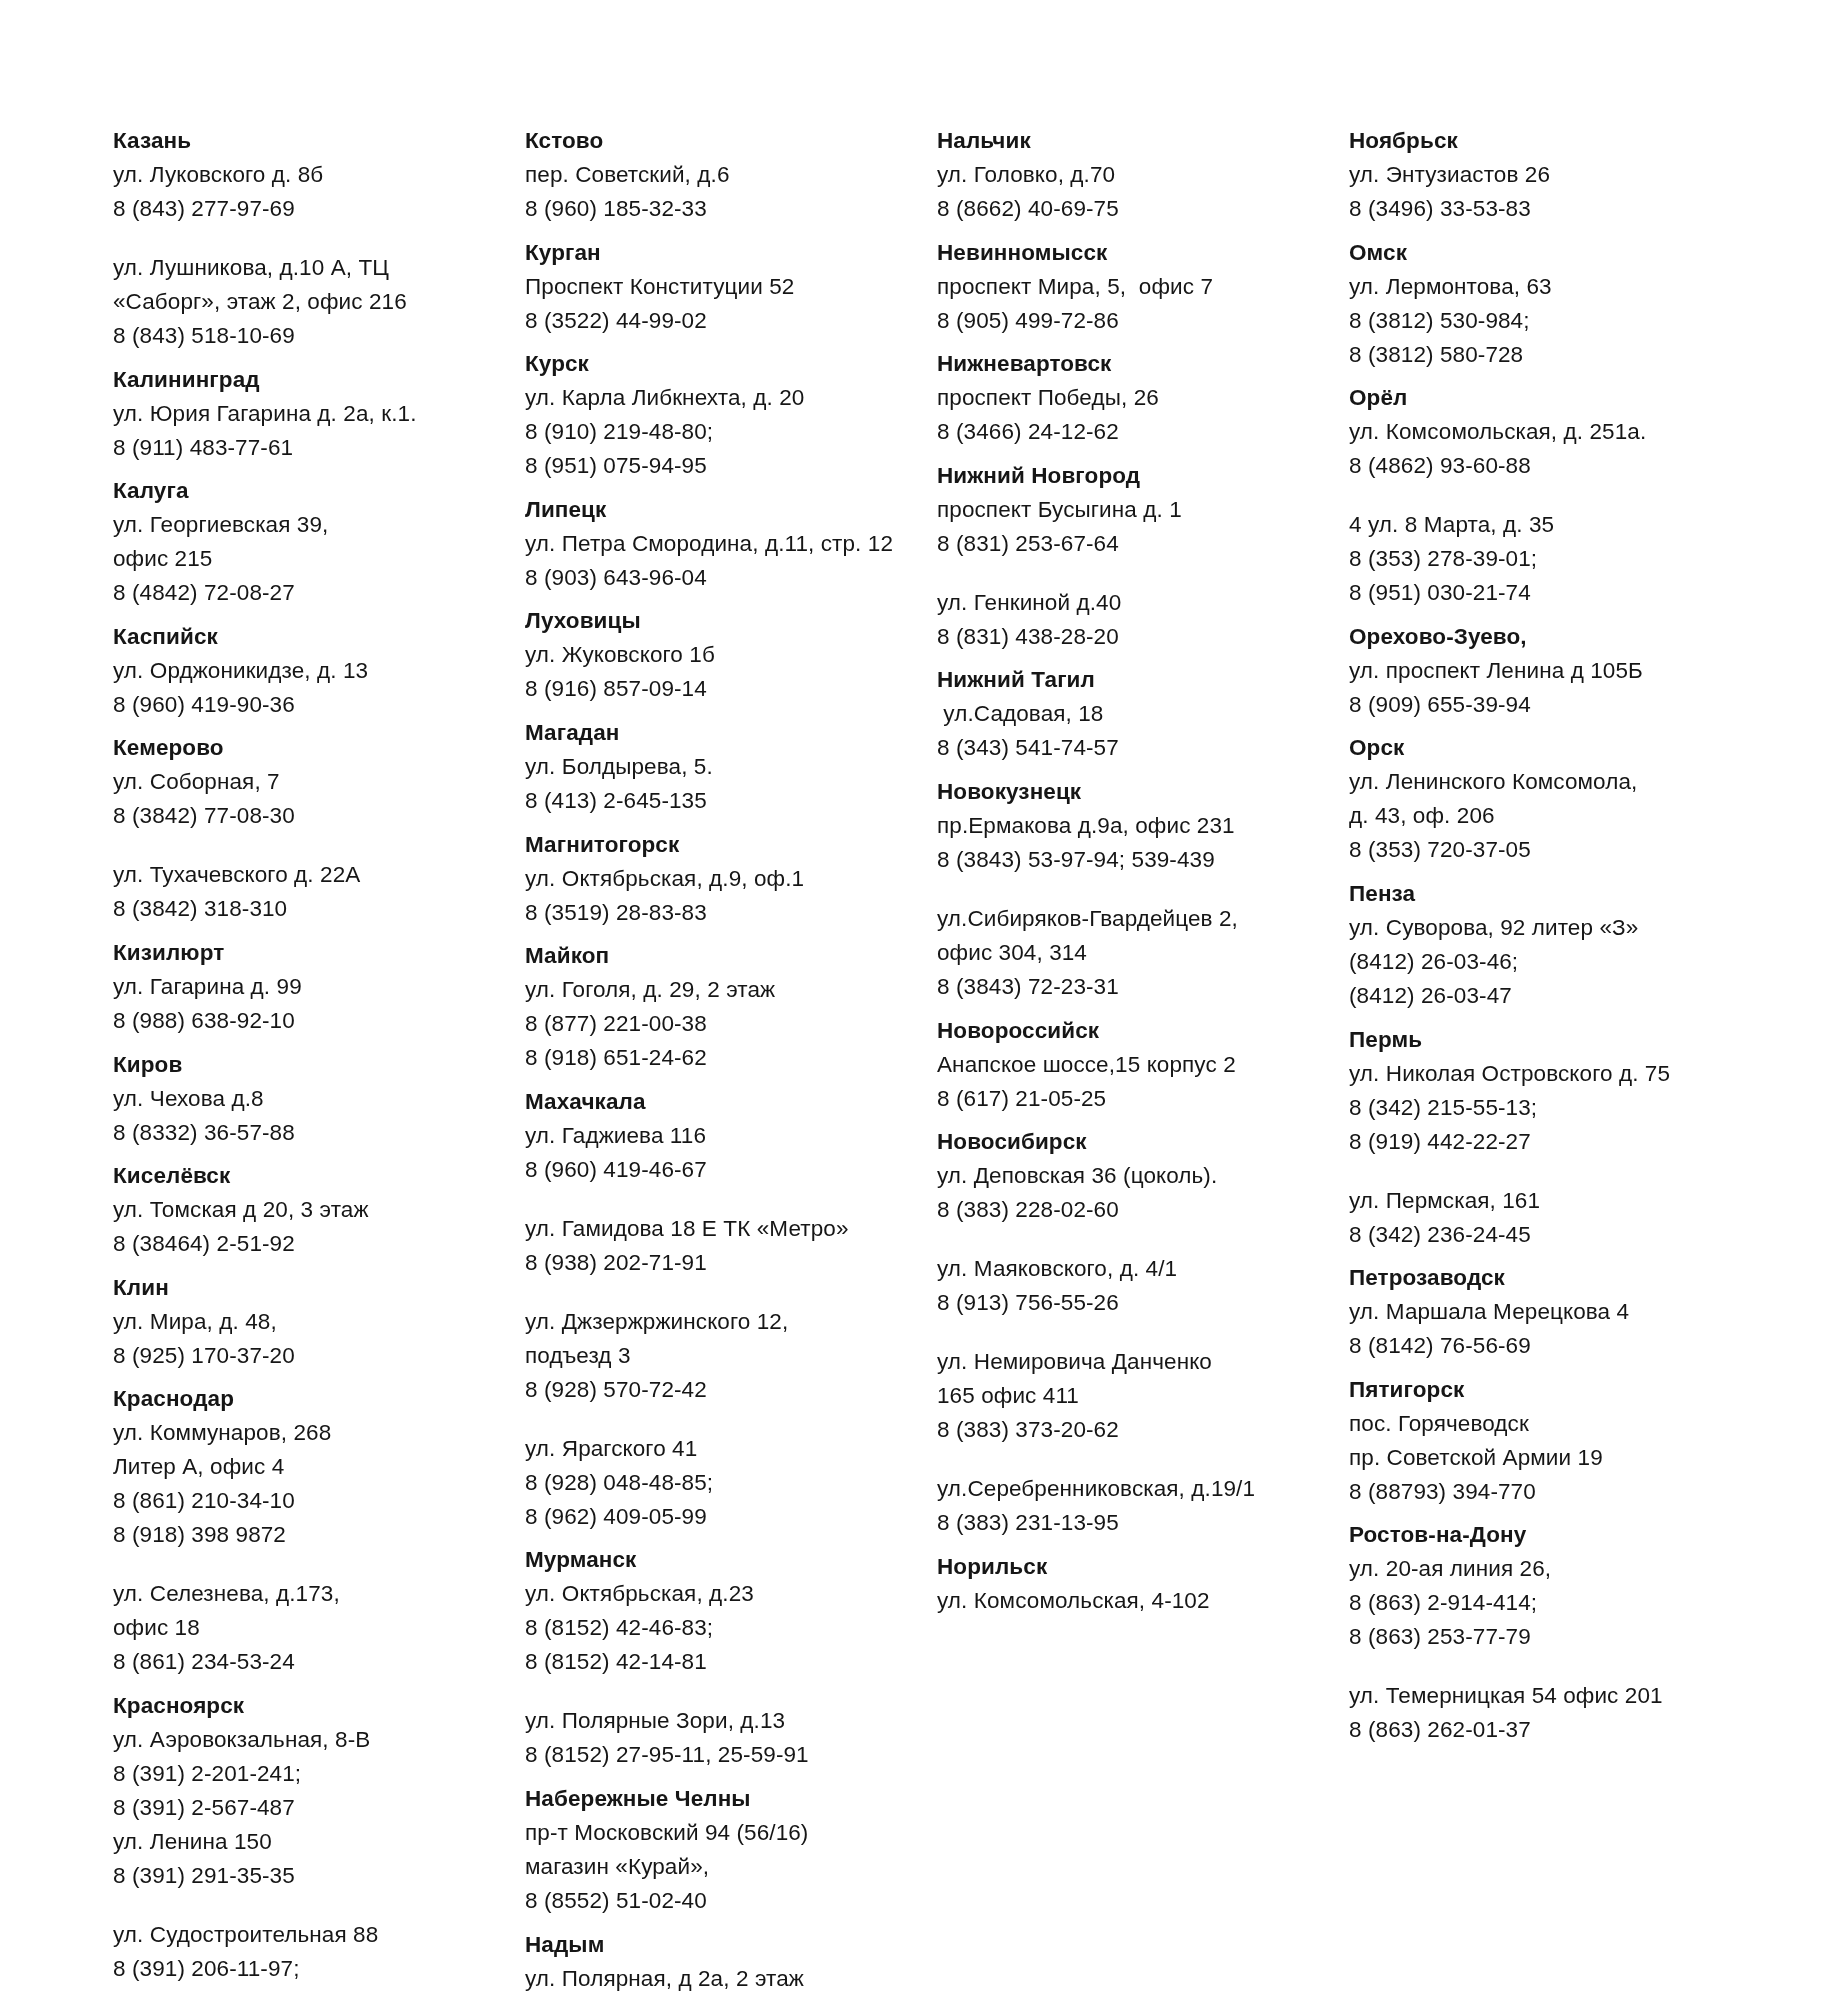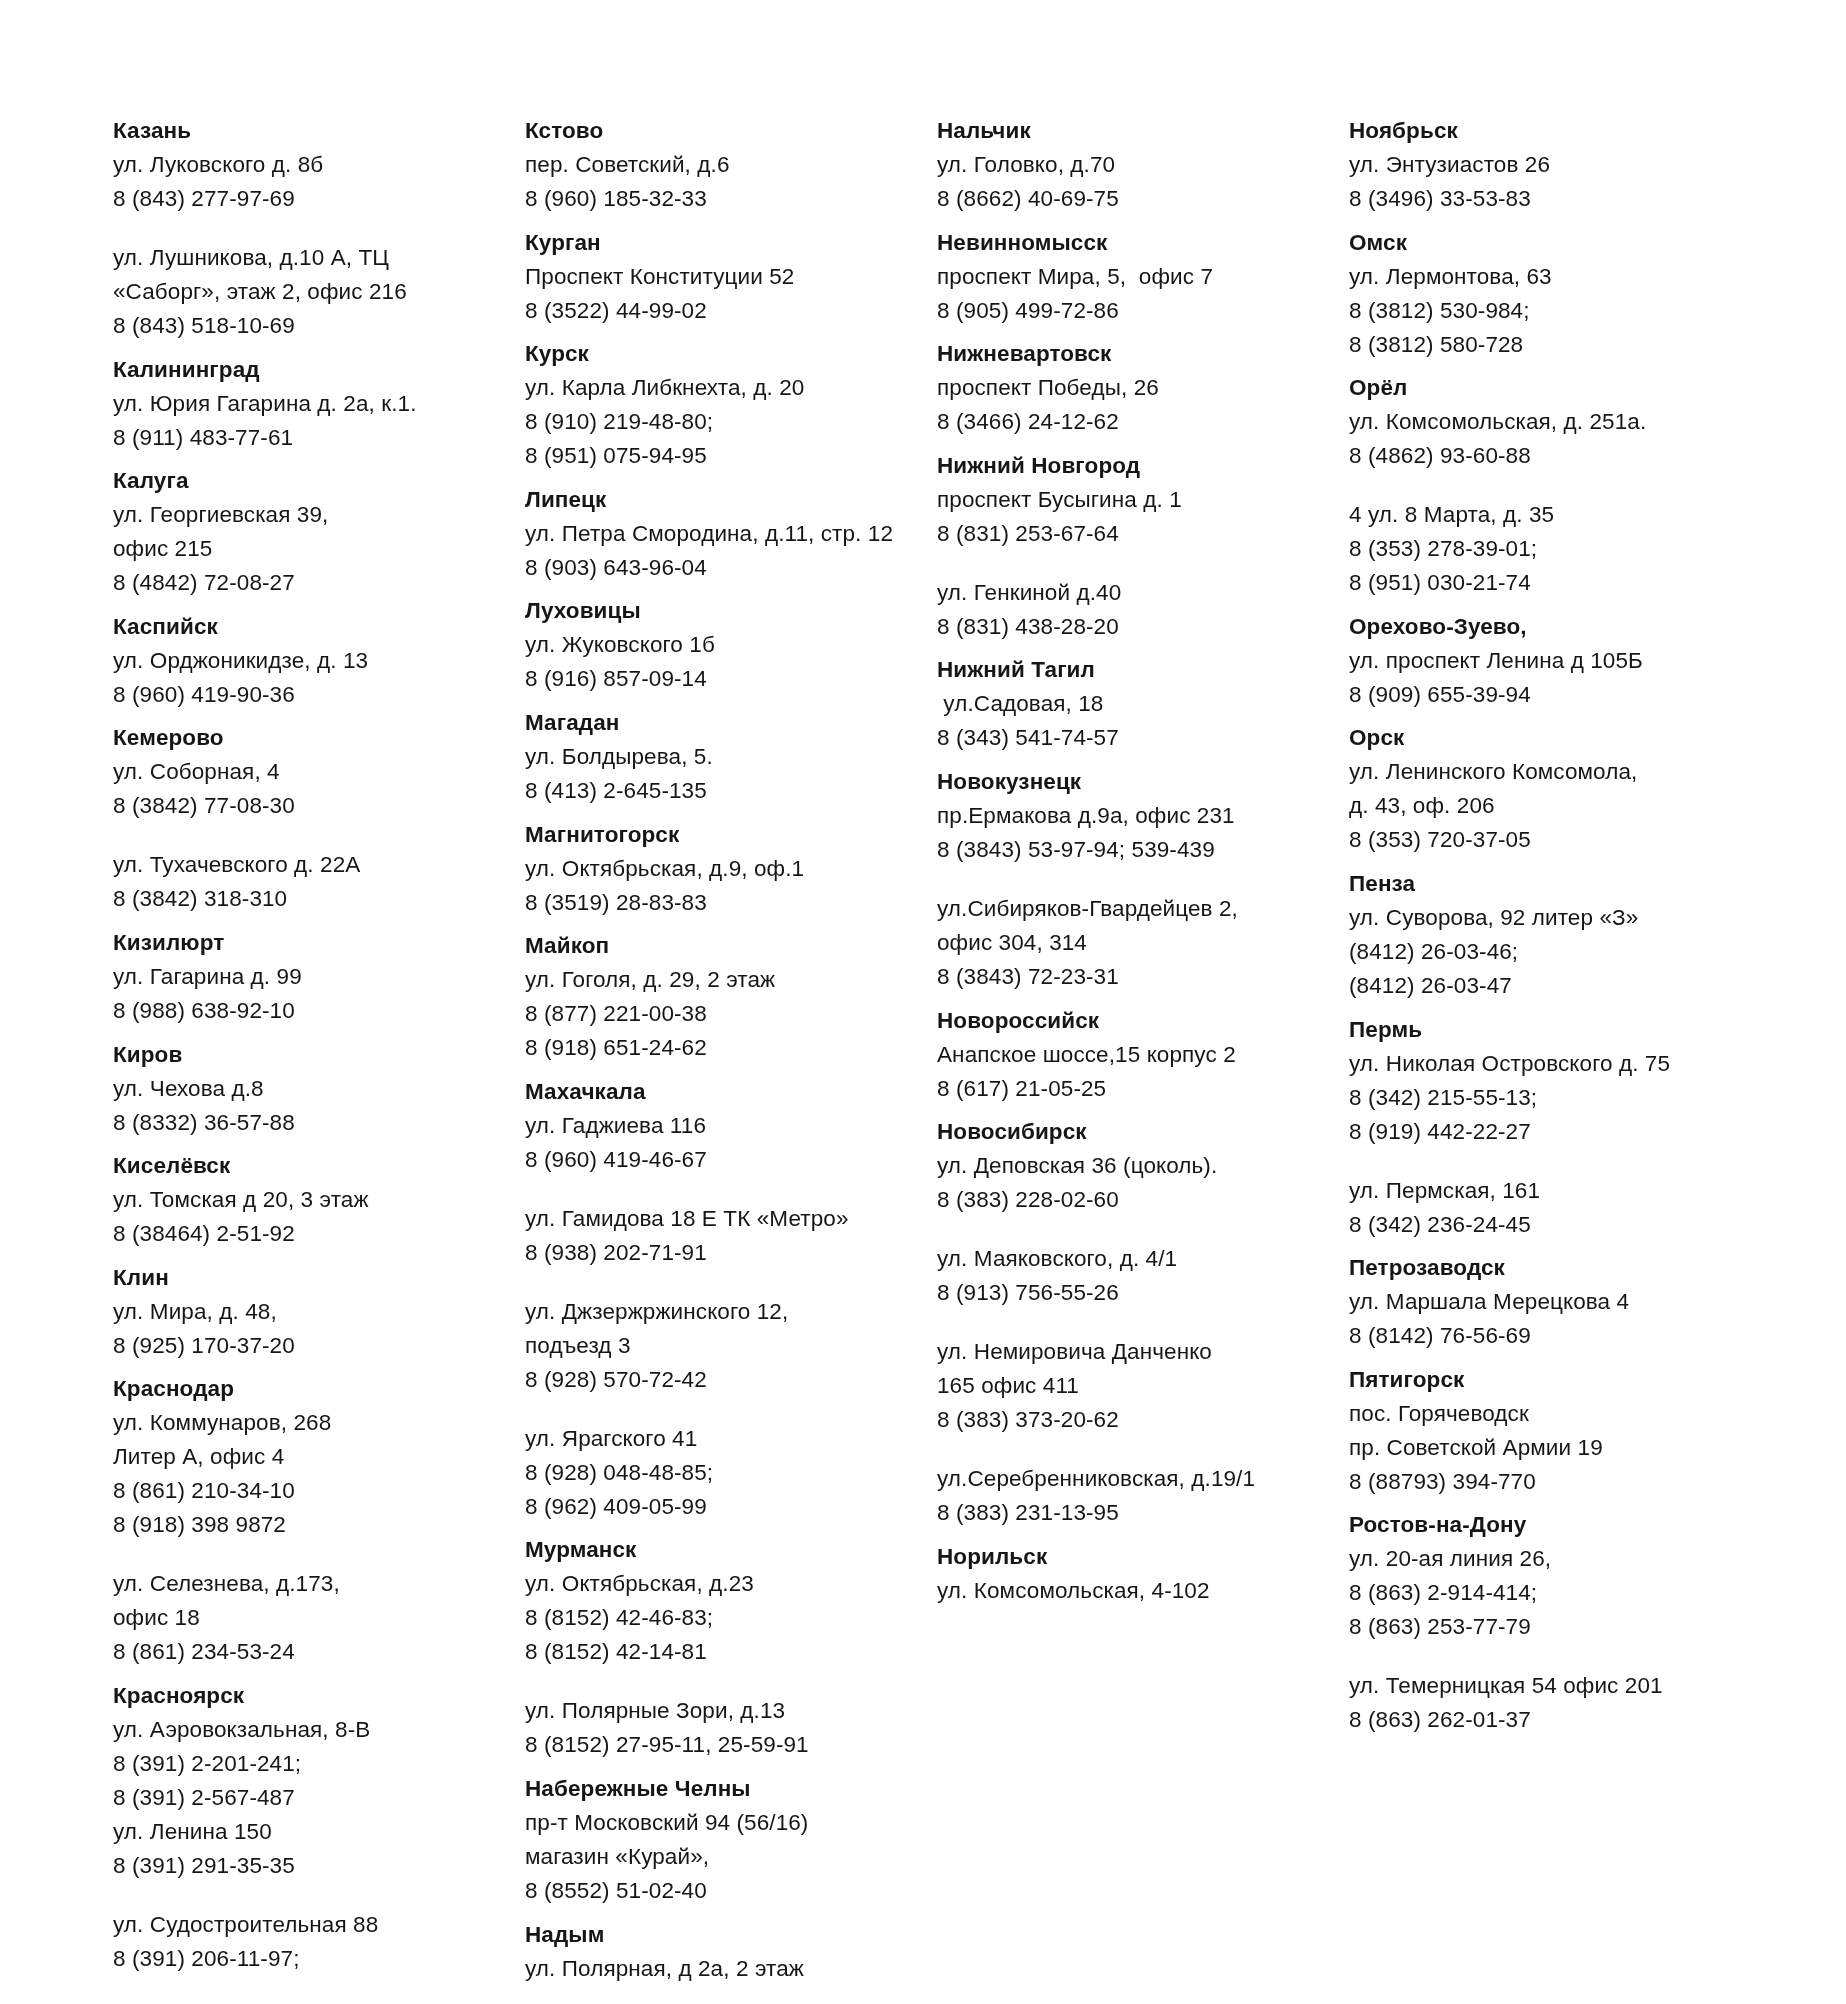--- a/index.html
+++ b/index.html
@@ -12,21 +12,21 @@
     padding:106px 0 0 113px;
     font-family:"Liberation Sans", sans-serif;
     color:#161616;
     letter-spacing:0.1px;
     overflow:hidden;
   }
   .cols{display:flex;align-items:flex-start;}
   .col{width:412px;flex:0 0 auto;}
   .block{margin-top:9.6px;}
   .block.cont{margin-top:25px;}
-  .block:first-child{margin-top:8px;}
+  .block:first-child{margin-top:18px;}
   .city{
     font-weight:700;
     font-size:22.5px;
     line-height:34px;
     white-space:pre-wrap;
   }
   .line{
     font-weight:400;
     font-size:22.5px;
     line-height:34px;
@@ -60,21 +60,21 @@
           <div class="line">офис 215</div>
           <div class="line">8 (4842) 72-08-27</div>
         </div>
         <div class="block">
           <div class="city">Каспийск</div>
           <div class="line">ул. Орджоникидзе, д. 13</div>
           <div class="line">8 (960) 419-90-36</div>
         </div>
         <div class="block">
           <div class="city">Кемерово</div>
-          <div class="line">ул. Соборная, 4</div>
+          <div class="line">ул. Соборная, 7</div>
           <div class="line">8 (3842) 77-08-30</div>
         </div>
         <div class="block cont">
           <div class="line">ул. Тухачевского д. 22А</div>
           <div class="line">8 (3842) 318-310</div>
         </div>
         <div class="block">
           <div class="city">Кизилюрт</div>
           <div class="line">ул. Гагарина д. 99</div>
           <div class="line">8 (988) 638-92-10</div>

